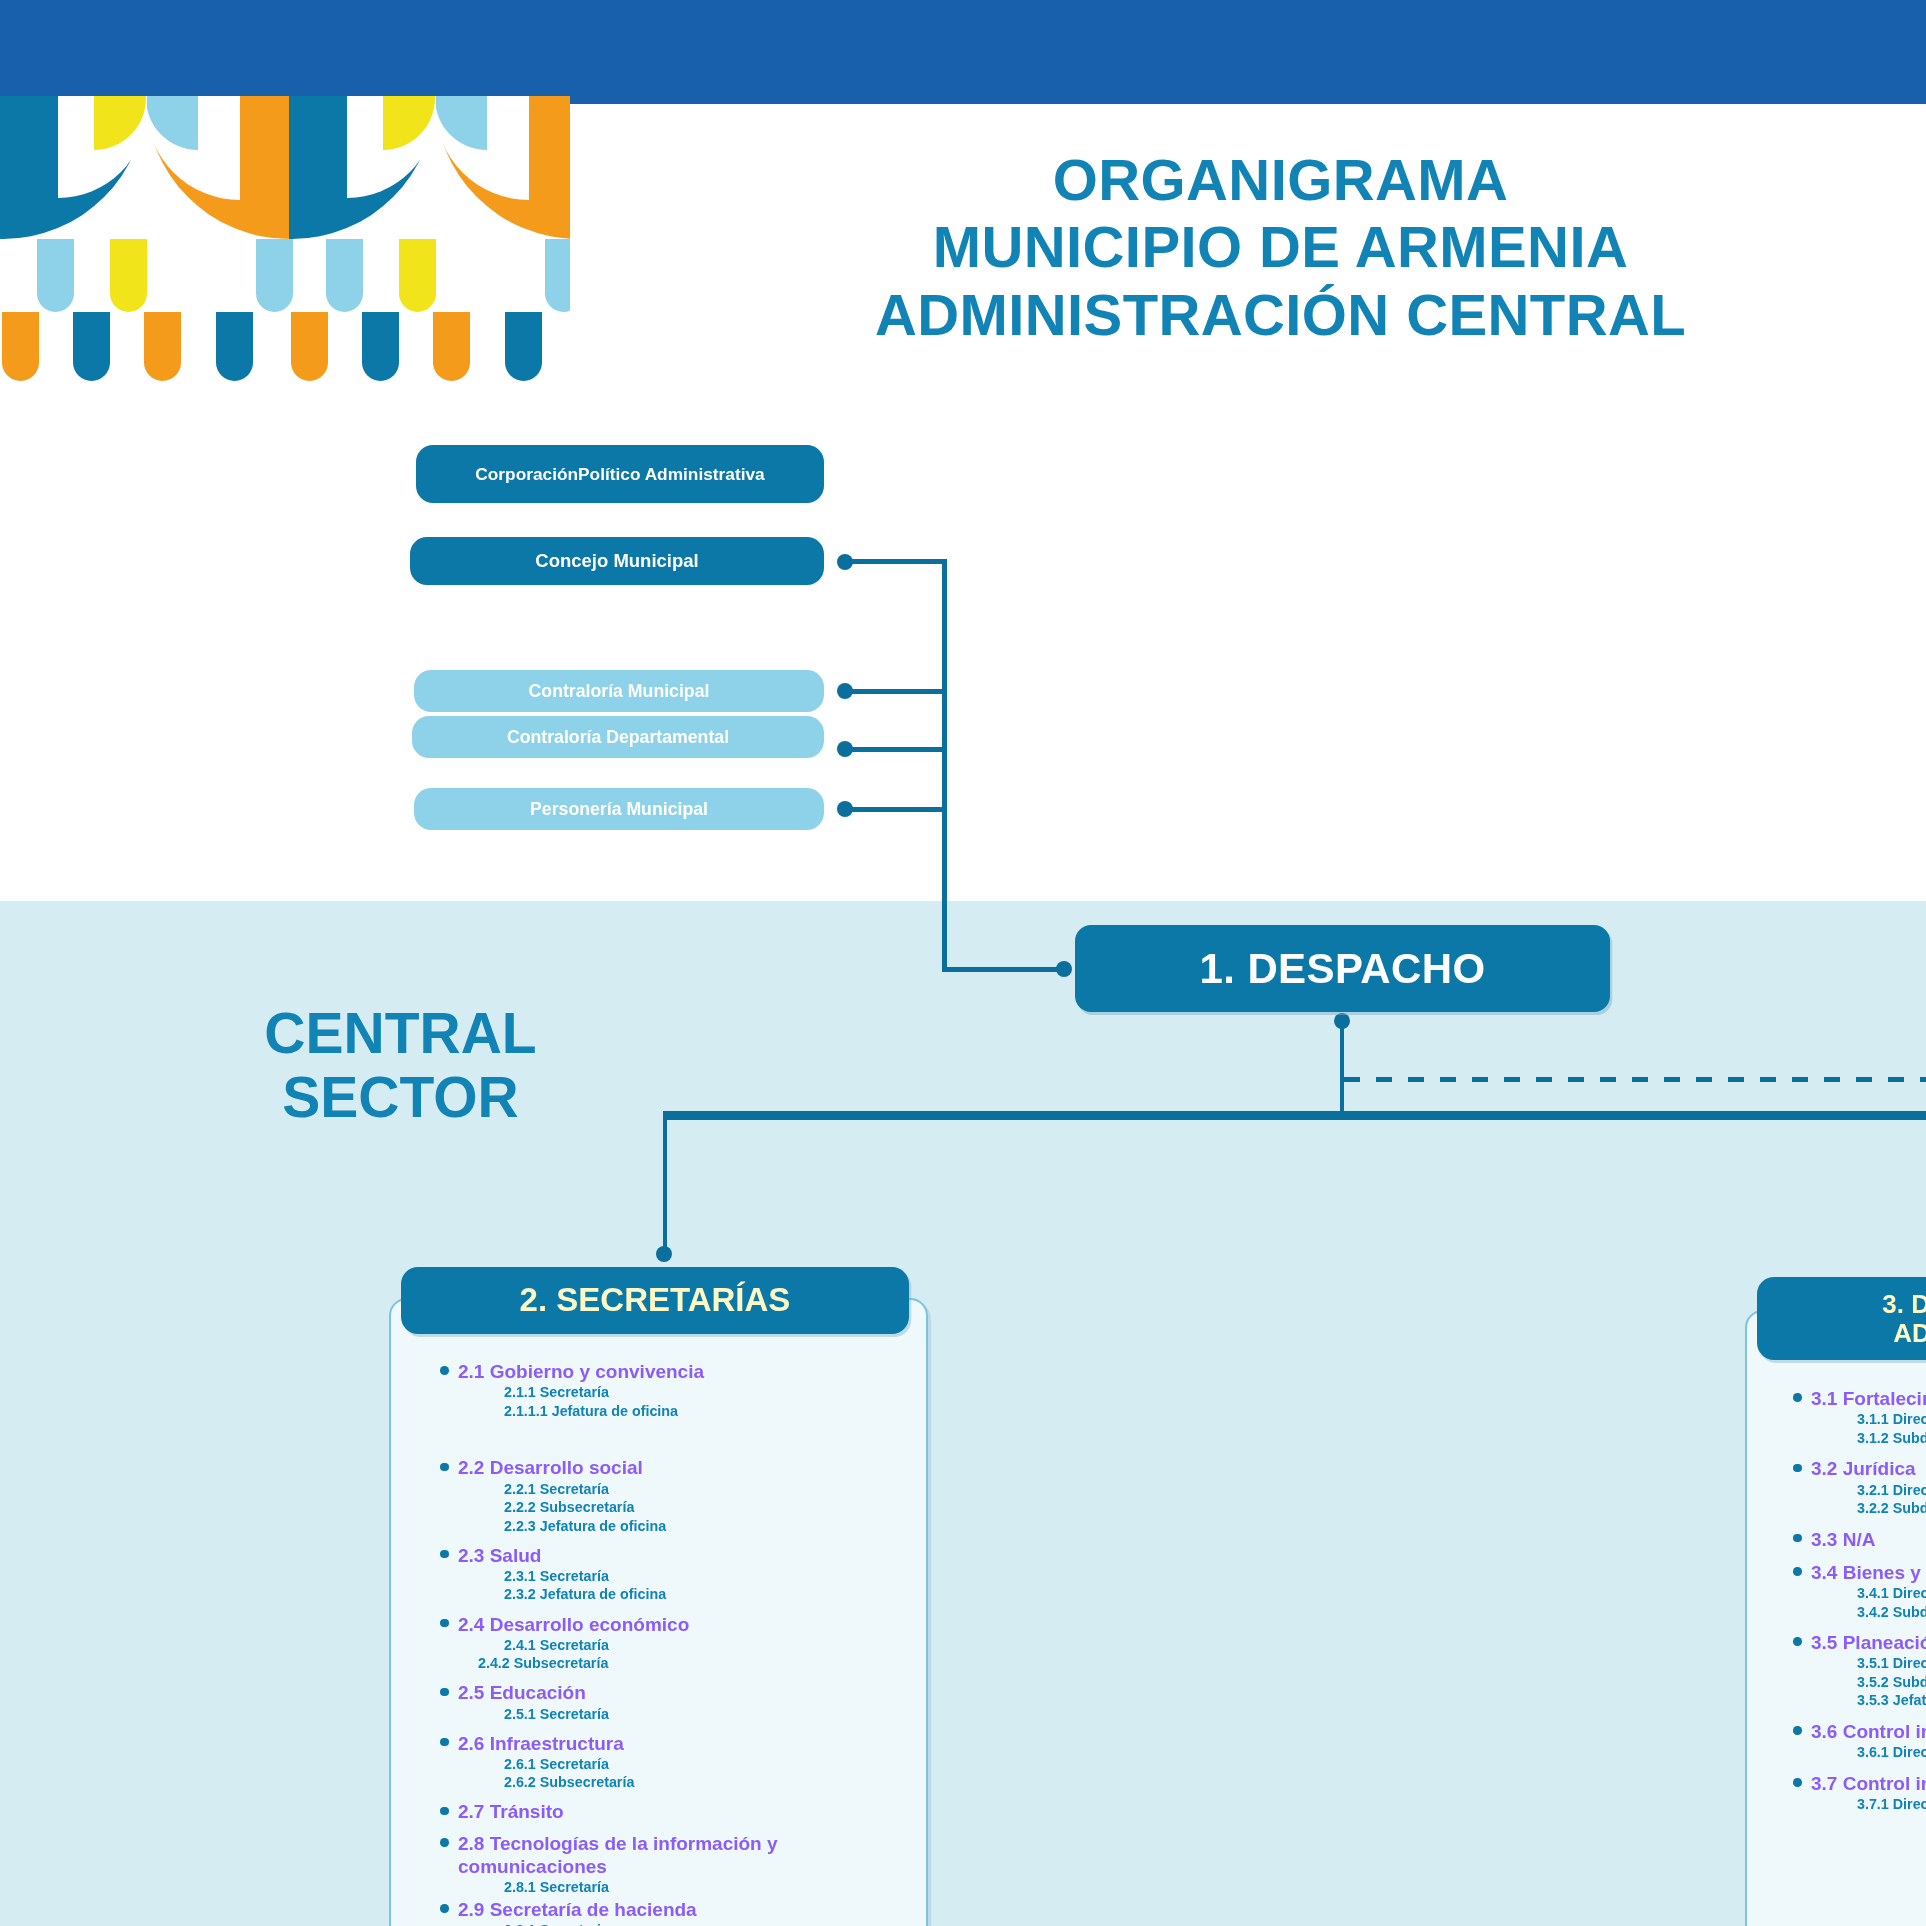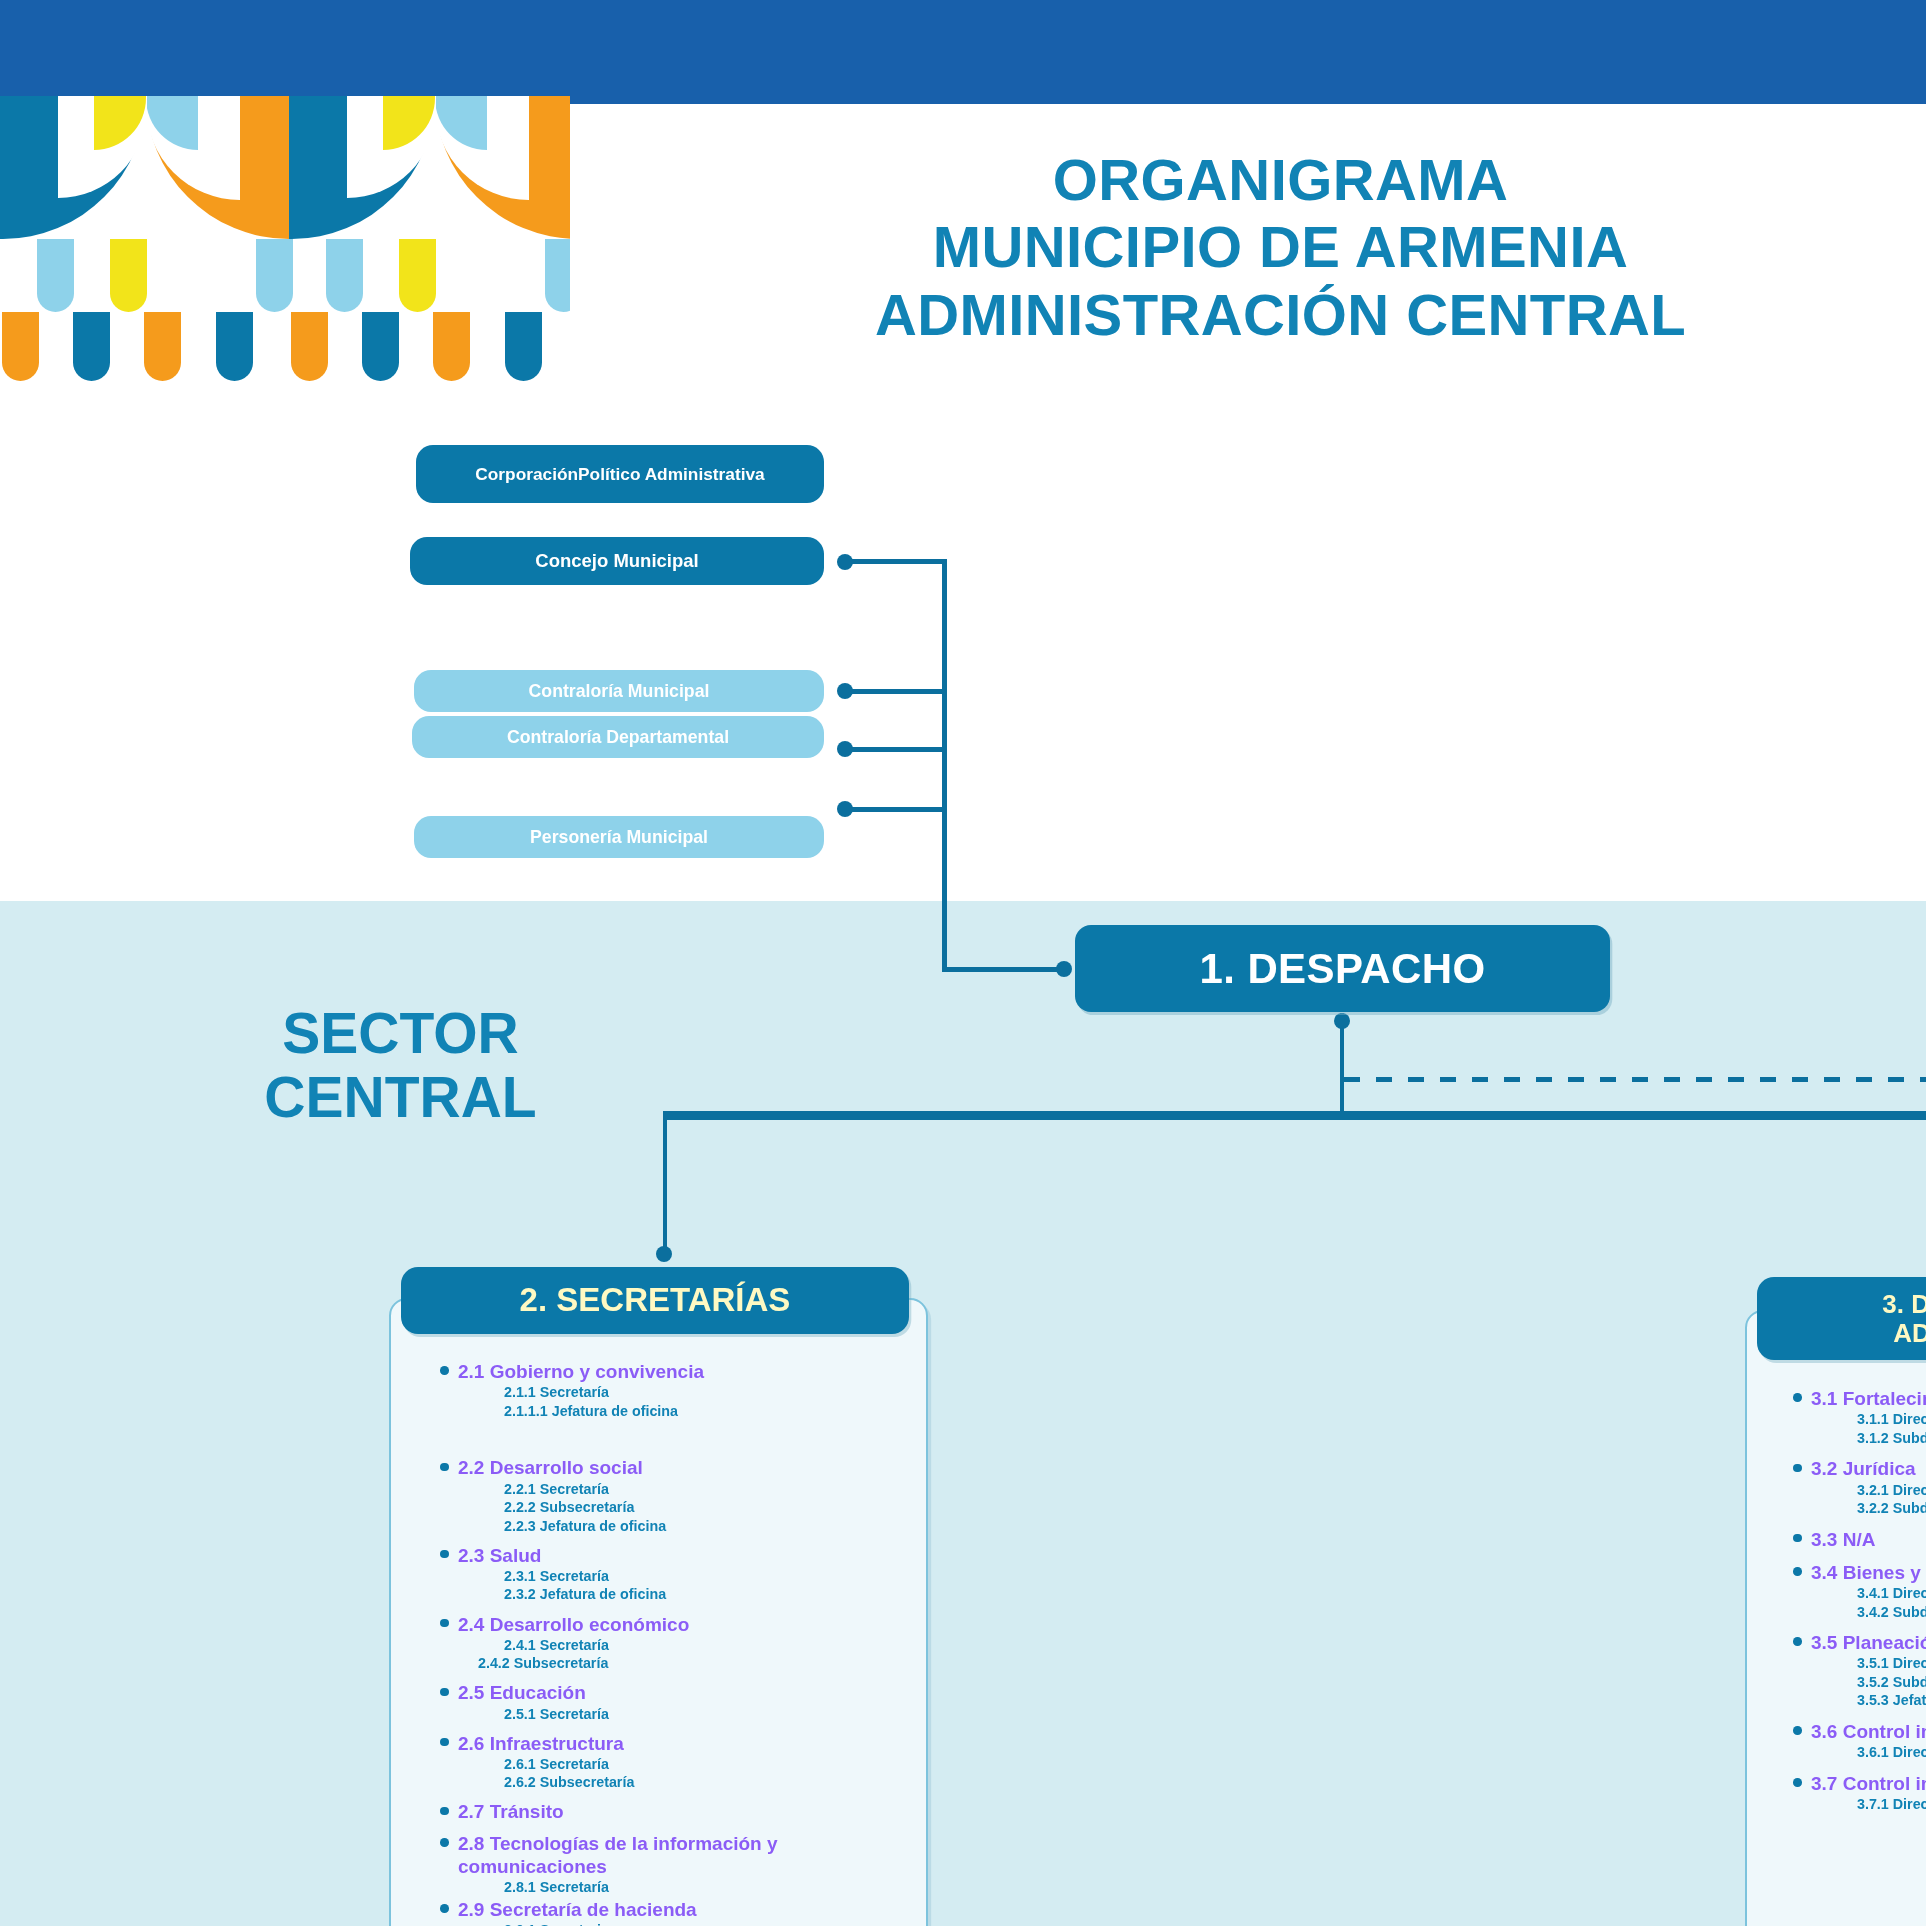--- a/index.html
+++ b/index.html
@@ -97,22 +97,22 @@
     </div>
 
   <div class="title">
     <div>ORGANIGRAMA</div>
     <div>MUNICIPIO DE ARMENIA</div>
     <div>ADMINISTRACIÓN CENTRAL</div>
   </div>
 
   <div class="sector-bg"></div>
   <div class="sector-label">
+    <div>CENTRAL</div>
     <div>SECTOR</div>
-    <div>CENTRAL</div>
   </div>
 
   <div id="connectors">
       <div class="ln" style="left: 846px; top: 559px; width: 99px; height: 4.6px;"></div>
       <div class="dot" style="left: 837px; top: 554px;"></div>
       <div class="ln" style="left: 846px; top: 689px; width: 99px; height: 4.6px;"></div>
       <div class="dot" style="left: 837px; top: 683px;"></div>
       <div class="ln" style="left: 846px; top: 747px; width: 99px; height: 4.6px;"></div>
       <div class="dot" style="left: 837px; top: 741px;"></div>
       <div class="ln" style="left: 846px; top: 807px; width: 99px; height: 4.6px;"></div>
@@ -135,21 +135,21 @@
       </div>
       <div class="pill dark" style="left: 410px; top: 537px; width: 414px; height: 48px; font-size: 18.5px; line-height: 1.18;">
         <div>Concejo Municipal</div>
       </div>
       <div class="pill light" style="left: 414px; top: 670px; width: 410px; height: 42px; font-size: 17.7px; line-height: 1.18;">
         <div>Contraloría Municipal</div>
       </div>
       <div class="pill light" style="left: 412px; top: 716px; width: 412px; height: 42px; font-size: 17.7px; line-height: 1.18;">
         <div>Contraloría Departamental</div>
       </div>
-      <div class="pill light" style="left: 414px; top: 816px; width: 410px; height: 42px; font-size: 17.7px; line-height: 1.18; text-align: right;">
+      <div class="pill light" style="left: 414px; top: 788px; width: 410px; height: 42px; font-size: 17.7px; line-height: 1.18; text-align: right;">
         <div>Personería Municipal</div>
       </div>
     </div>
 
   <div class="despacho">1. DESPACHO</div>
 
   <div class="card" style="left:389px;top:1298px;width:535px;height:836px;"></div>
   <div class="card-head" style="left:401px;top:1267px;width:508px;height:67px;font-size:33px;">2. SECRETARÍAS</div>
   <div id="secList" style="position:absolute;left:458px;top:1360px;width:455px;">
       <div style="margin-bottom: 8.5px;">

